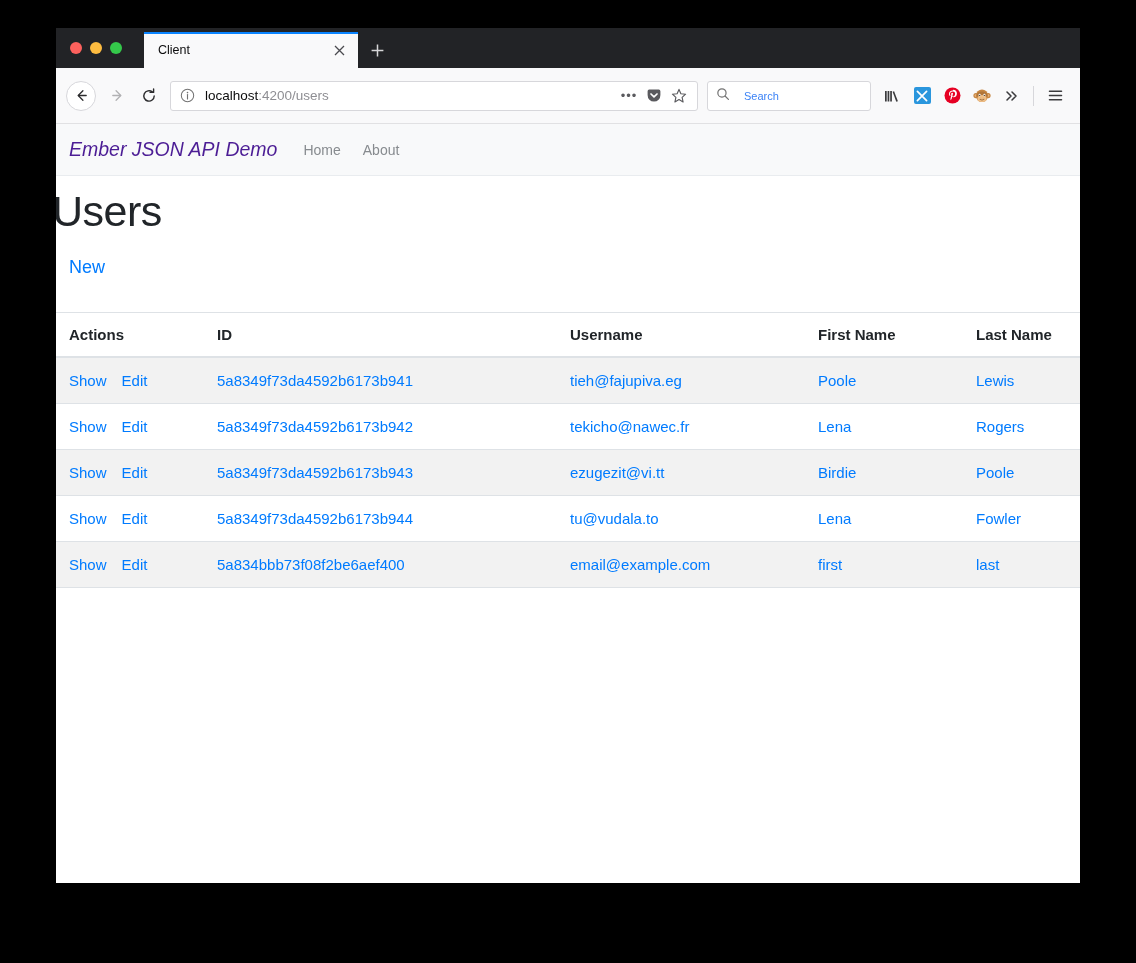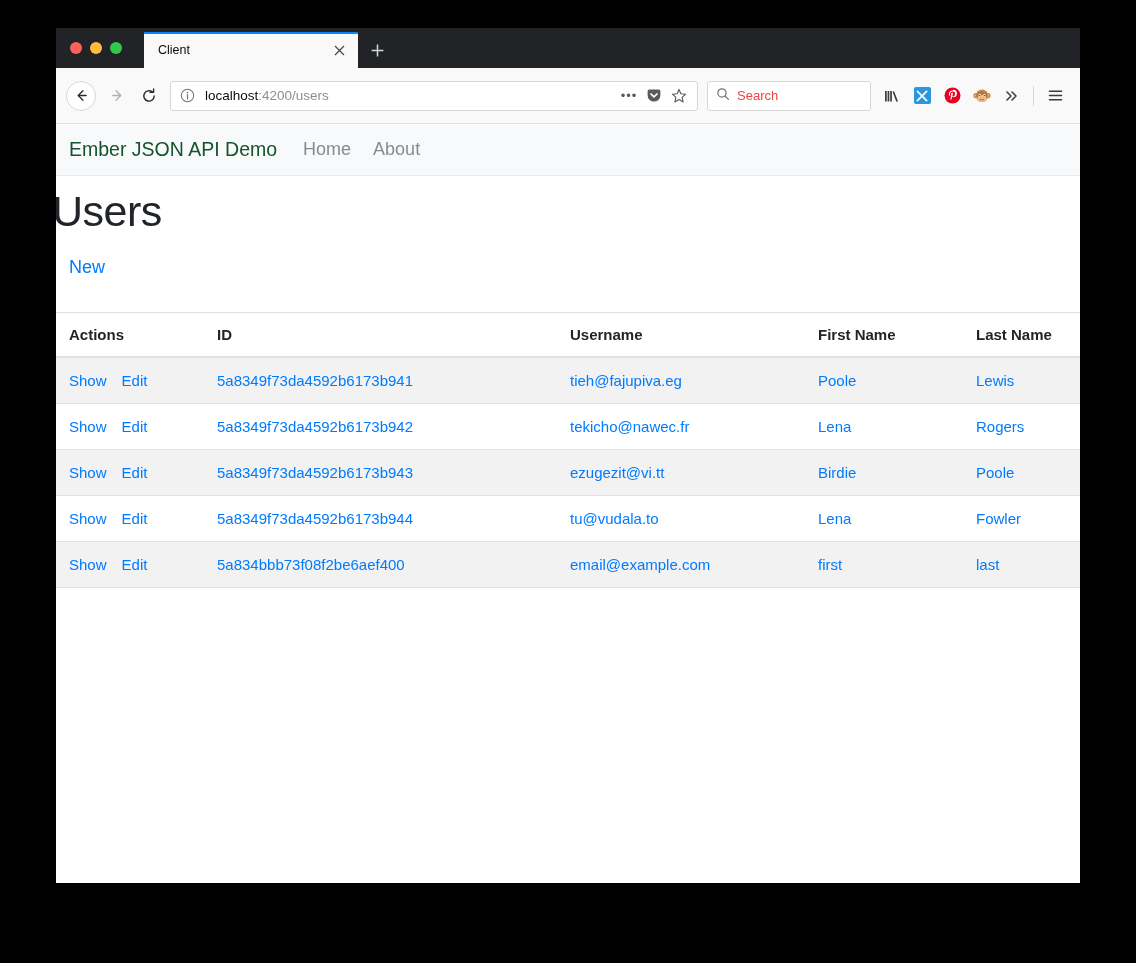--- a/index.html
+++ b/index.html
@@ -178,23 +178,23 @@
     border: 1px solid #d7d7db;
     border-radius: 3px;
     display: flex;
     align-items: center;
     padding: 0 8px;
     box-sizing: border-box;
     margin-left: 9px;
     flex: 0 0 auto;
   }
   .search-ph {
-    font-size: 13px;
-    color: #ef4444;
-    margin-left: 7px;
+    font-size: 11px;
+    color: #3b82f6;
+    margin-left: 14px;
   }
 
   .ext-bar {
     display: flex;
     align-items: center;
     gap: 0px;
     margin-left: 6px;
     flex: 0 0 auto;
   }
   .ext-btn {
@@ -230,31 +230,32 @@
     background: #f8f9fa;
     border-bottom: 1px solid #e9ecef;
     height: 52px;
     display: flex;
     align-items: center;
     padding-left: 13px;
     box-sizing: border-box;
   }
   .brand {
     font-size: 19.5px;
-    color: #14532d;
+    color: #4c1d95;
     margin-right: 26px;
     white-space: nowrap;
+    font-style: italic;
   }
   .app-nav-links {
     display: flex;
     align-items: center;
     gap: 22px;
   }
   .app-nav-link {
-    font-size: 18px;
+    font-size: 14px;
     color: #878b8f;
     text-decoration: none;
     white-space: nowrap;
   }
 
   .page-body {
     padding: 0;
   }
   .page-title {
     font-size: 43px;

